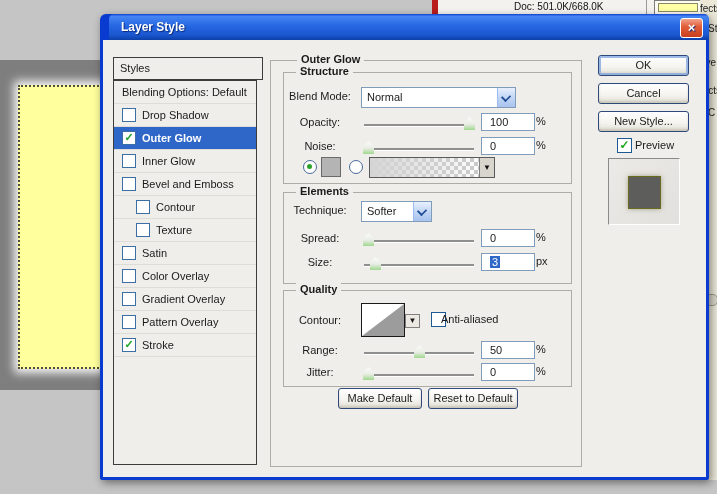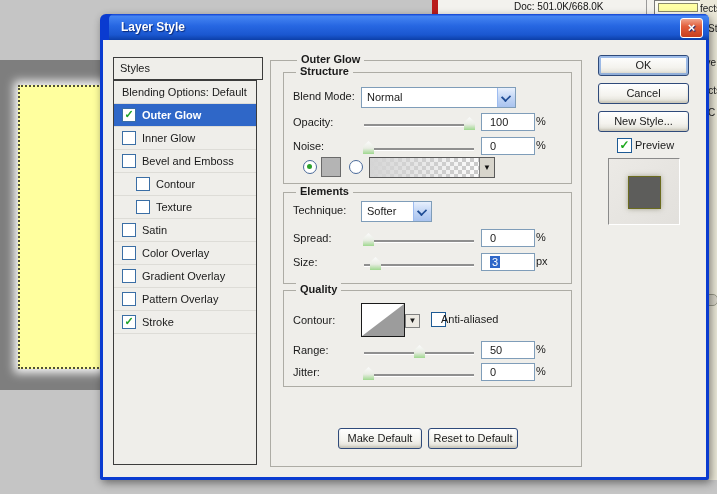--- a/index.html
+++ b/index.html
@@ -50,21 +50,21 @@
   
   .group{position:absolute;border:1px solid #adaca5;}
   .group-label{position:absolute;top:-8px;left:12px;background:#efeeea;padding:0 4px;font-weight:bold;}
   .og-group{left:167px;top:20px;width:310px;height:405px;}
   .og-group>.group-label{left:26px;}
   .box-structure{left:180px;top:32px;width:287px;height:110px;}
   .box-elements{left:180px;top:152px;width:287px;height:90px;}
   .box-quality{left:180px;top:250px;width:287px;height:95px;}
 
   .srow{position:absolute;left:0;width:100%;height:20px;}
-  .flabel{position:absolute;left:9px;top:3px;width:72px;text-align:left;}
+  .flabel{position:absolute;left:0;top:3px;width:72px;text-align:center;}
   .track{position:absolute;left:80px;top:11px;width:110px;height:2px;background:#8f8f8f;
          border-bottom:1px solid #fff;}
   .thumb{position:absolute;top:-7px;width:11px;height:13px;
          clip-path:polygon(50% 0%,100% 38%,100% 100%,0% 100%,0% 38%);
          background:linear-gradient(180deg,#fbfbfb 0%,#e9ede4 55%,#9fd88f 100%);
          filter:drop-shadow(0 0 1px #5a7a5a);}
   .numbox{position:absolute;left:197px;top:0;width:44px;height:16px;border:1px solid #7f9db9;
           background:#fff;padding-left:8px;line-height:16px;}
   .unit{position:absolute;left:252px;top:2px;}
   .sel{background:#2f67c8;color:#fff;padding:0 2px;}
@@ -94,21 +94,21 @@
                  font-size:8px;line-height:11px;text-align:center;}
 
   .checkbox{width:13px;height:13px;background:#fff;border:1px solid #1d5a94;position:absolute;
             font-size:12px;line-height:12px;text-align:center;color:#1ca81c;font-weight:bold;}
 
   
   .xp-btn{position:absolute;height:19px;border:1px solid #2f4a7a;border-radius:3px;
           background:linear-gradient(180deg,#ffffff 0%,#f4f3ee 60%,#e0ded4 100%);
           text-align:center;line-height:18px;box-shadow:inset 0 -2px 2px rgba(180,176,160,.5);}
   .xp-btn.default{box-shadow:inset 0 0 0 2px rgba(125,165,225,.75), inset 0 -2px 2px rgba(180,176,160,.5);}
-  .footer-btn{top:348px;margin-top:40px;}
+  .footer-btn{top:348px;}
 
   
   .btn-ok{left:495px;top:15px;width:89px;}
   .btn-cancel{left:495px;top:43px;width:89px;}
   .btn-newstyle{left:495px;top:71px;width:89px;}
   .preview-cb{left:514px;top:98px;}
   .preview-lbl{position:absolute;left:532px;top:99px;}
   .preview-swatch{position:absolute;left:505px;top:118px;width:70px;height:65px;
                   background:linear-gradient(135deg,#eceae6 0%,#e2e0dc 100%);
                   border-top:1px solid #8a8a8a;border-left:1px solid #8a8a8a;
@@ -160,20 +160,24 @@
       <div class="close-btn">×</div>
     </div>
 
     <div class="dialog-body">
 
       <div class="styles-header">Styles</div>
       <div class="styles-list">
           <div class="list-row">
             <span>Blending Options: Default</span>
           </div>
+          <div class="list-row">
+            <span class="cb"></span>
+            <span>Drop Shadow</span>
+          </div>
           <div class="list-row selected">
             <span class="cb">✓</span>
             <span>Outer Glow</span>
           </div>
           <div class="list-row">
             <span class="cb"></span>
             <span>Inner Glow</span>
           </div>
           <div class="list-row">
             <span class="cb"></span>

